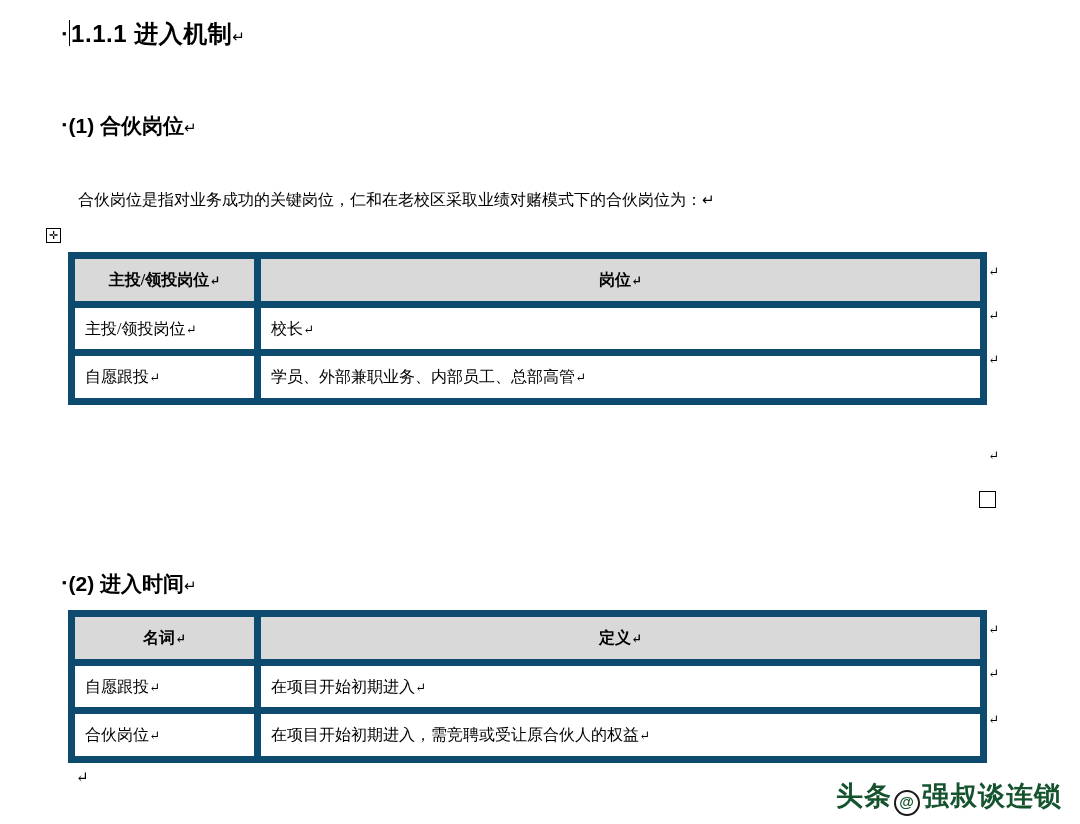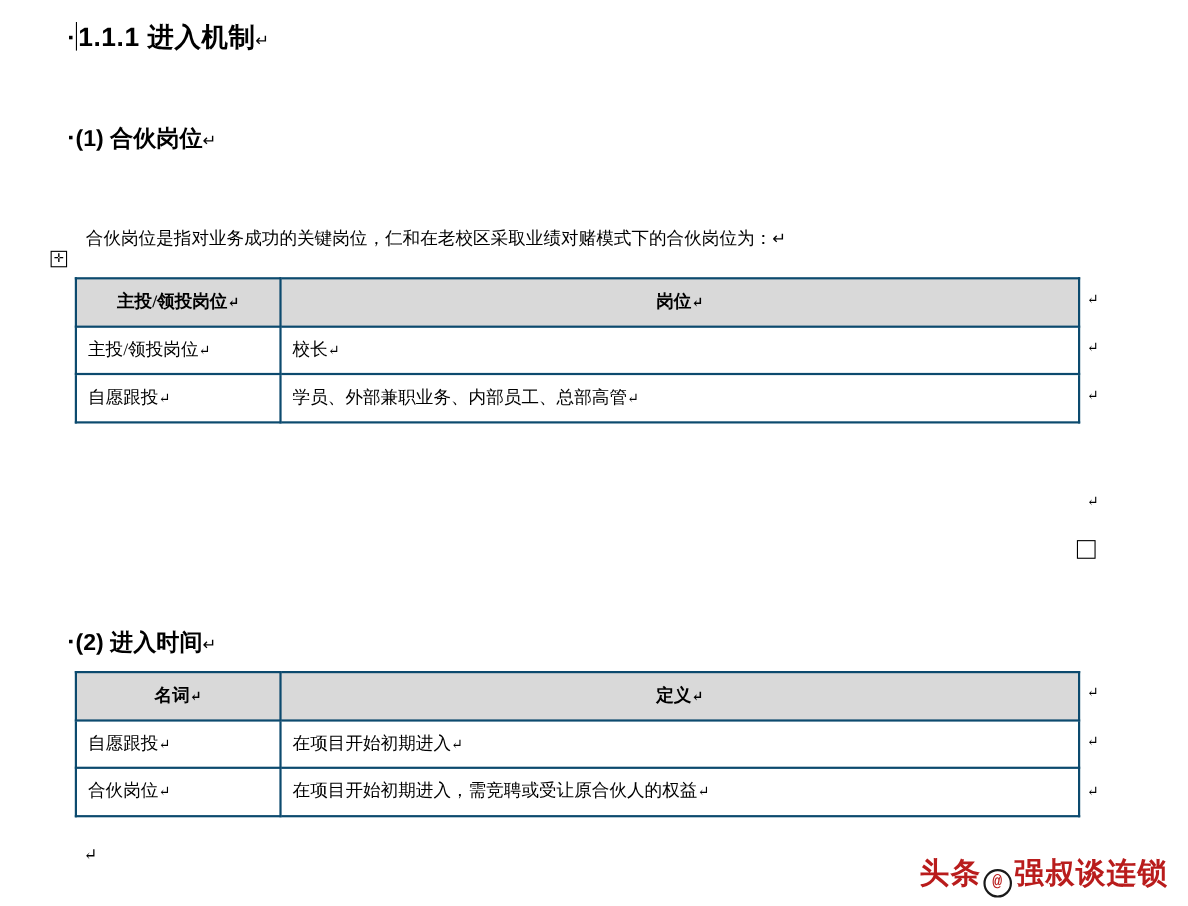--- a/index.html
+++ b/index.html
@@ -74,35 +74,35 @@
   }
   .pilcrow-sm {
     color: #000;
     font-size: 13px;
   }
 
   
   .para {
     position: absolute;
     left: 78px;
-    top: 206px;
+    top: 188px;
     font-size: 16px;
     line-height: 1.5;
     white-space: nowrap;
   }
 
   
   table.doc-table {
     position: absolute;
     border-collapse: collapse;
     table-layout: fixed;
     font-size: 16px;
   }
   table.doc-table td {
-    border: 2px solid #0c4a6e;
+    border: 7px solid #0c4a6e;
     padding: 8px 10px;
     vertical-align: middle;
     line-height: 1.6;
   }
   .hdr {
     background: #d9d9d9;
     text-align: center;
     font-weight: bold;
   }
   .rowmark {
@@ -149,24 +149,24 @@
     position: absolute;
     left: 76px;
     top: 768px;
     font-size: 15px;
     color: #000;
   }
   .watermark {
     position: absolute;
     right: 18px;
     bottom: 8px;
-    font-family: Liberation Mono, monospace;
+    font-family: Liberation Sans, sans-serif;
     font-weight: bold;
     font-size: 27px;
-    color: #b91c1c;
+    color: #14532d;
     white-space: nowrap;
     letter-spacing: 1px;
   }
   .wm-icon {
     display: inline-block;
     width: 22px;
     height: 22px;
     border: 2px solid #1a1a1a;
     border-radius: 50%;
     text-align: center;

